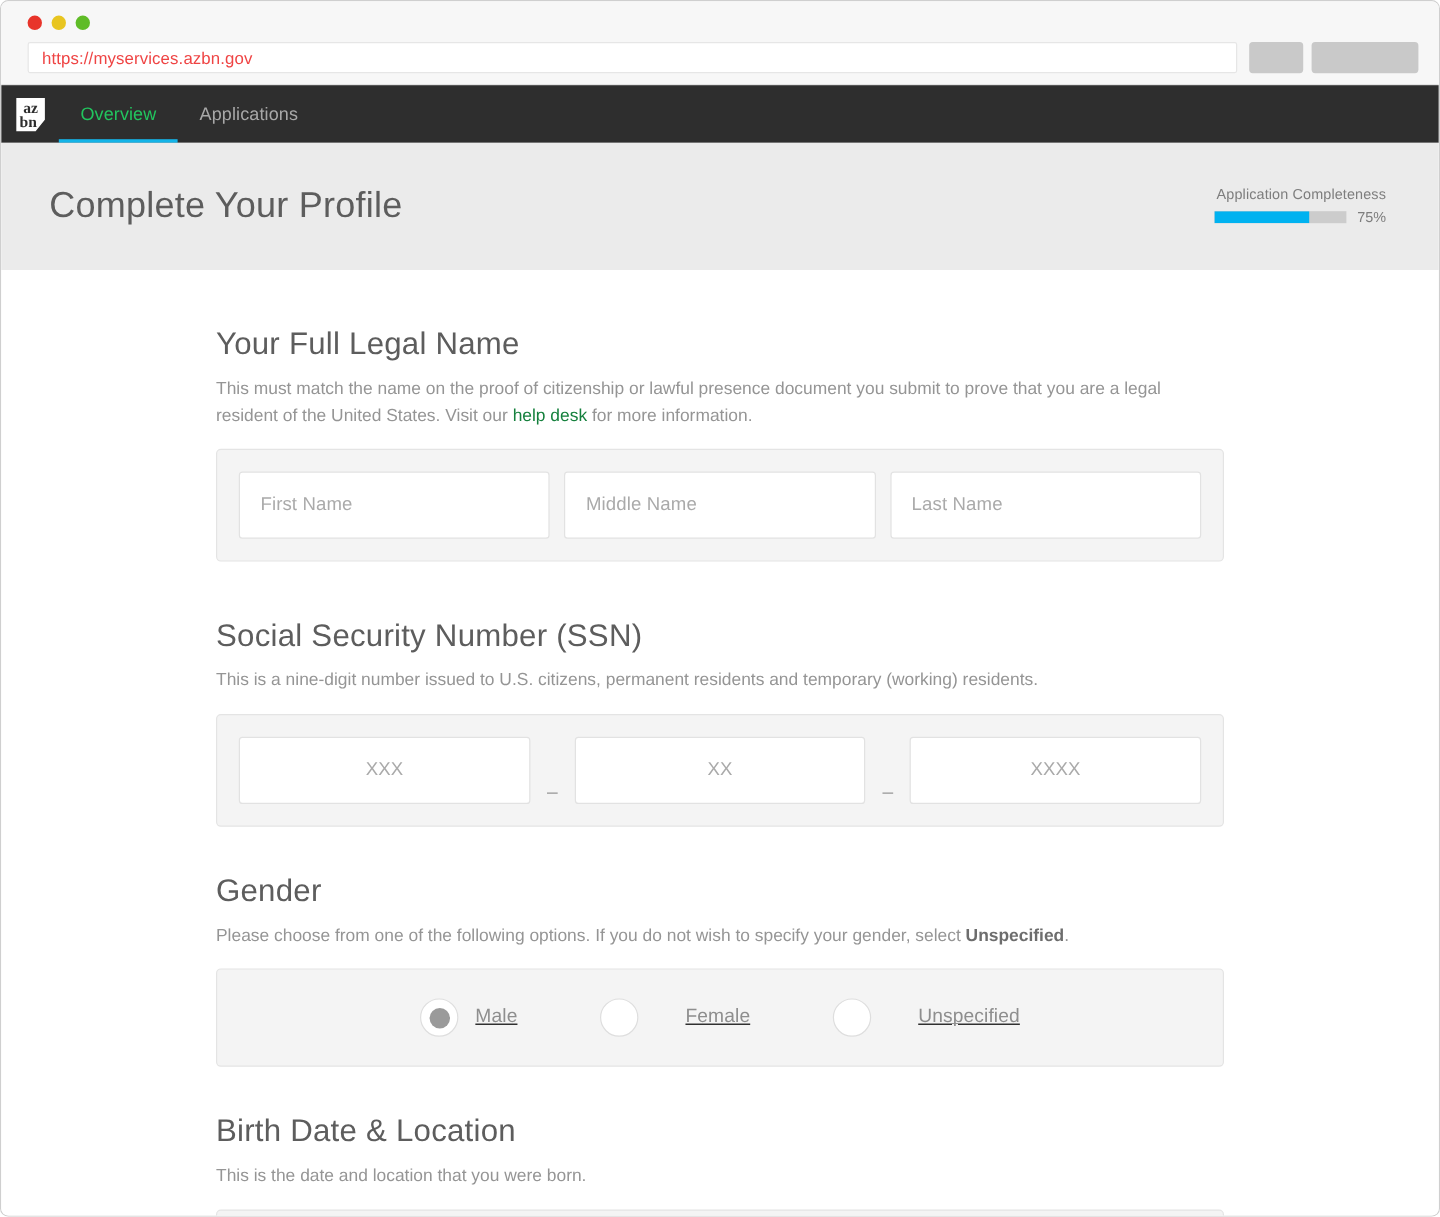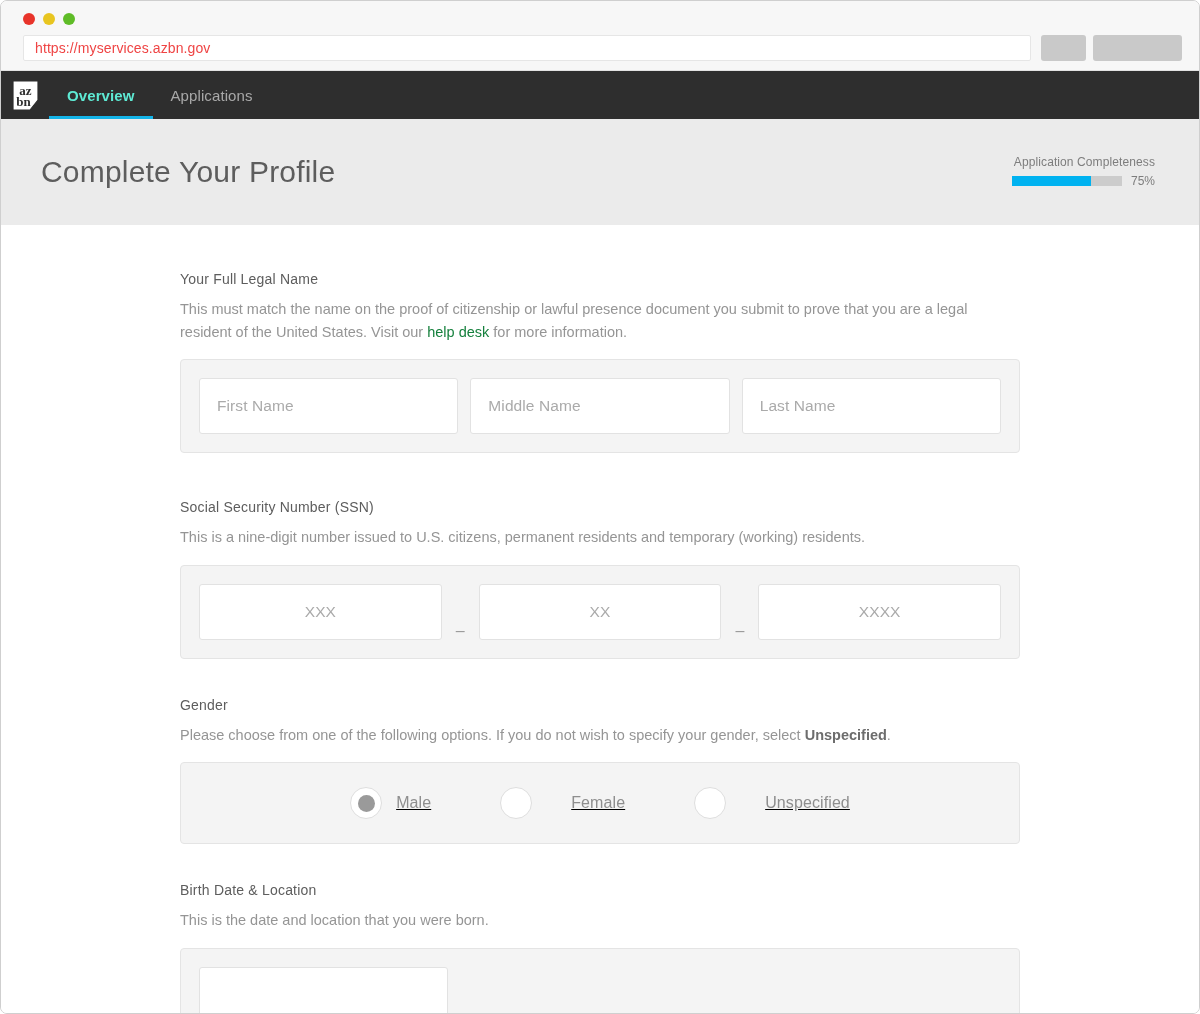--- a/index.html
+++ b/index.html
@@ -98,22 +98,22 @@
     display: flex;
     align-items: center;
     padding: 0 18px;
     font-size: 15px;
     color: #a8a8a8;
     position: relative;
     cursor: pointer;
     letter-spacing: .1px;
   }
   .nav-item.active {
-    color: #5eead4;
-    font-weight: bold;
+    color: #22c55e;
+    font-weight: normal;
   }
   .nav-item.active::after {
     content: "";
     position: absolute;
     left: 0; right: 0; bottom: 0;
     height: 3px;
     background: #14b4e8;
   }
 
   
@@ -176,21 +176,21 @@
     height: 789px;
     overflow: hidden;
   }
 
   .section {
     width: 840px;
     margin: 0 auto;
   }
 
   .section-title {
-    font-size: 14px;
+    font-size: 26px;
     font-weight: normal;
     color: #5d5d5d;
     letter-spacing: .2px;
     margin-bottom: 11px;
   }
 
   .section-desc {
     font-size: 14.5px;
     color: #959595;
     line-height: 1.56;

